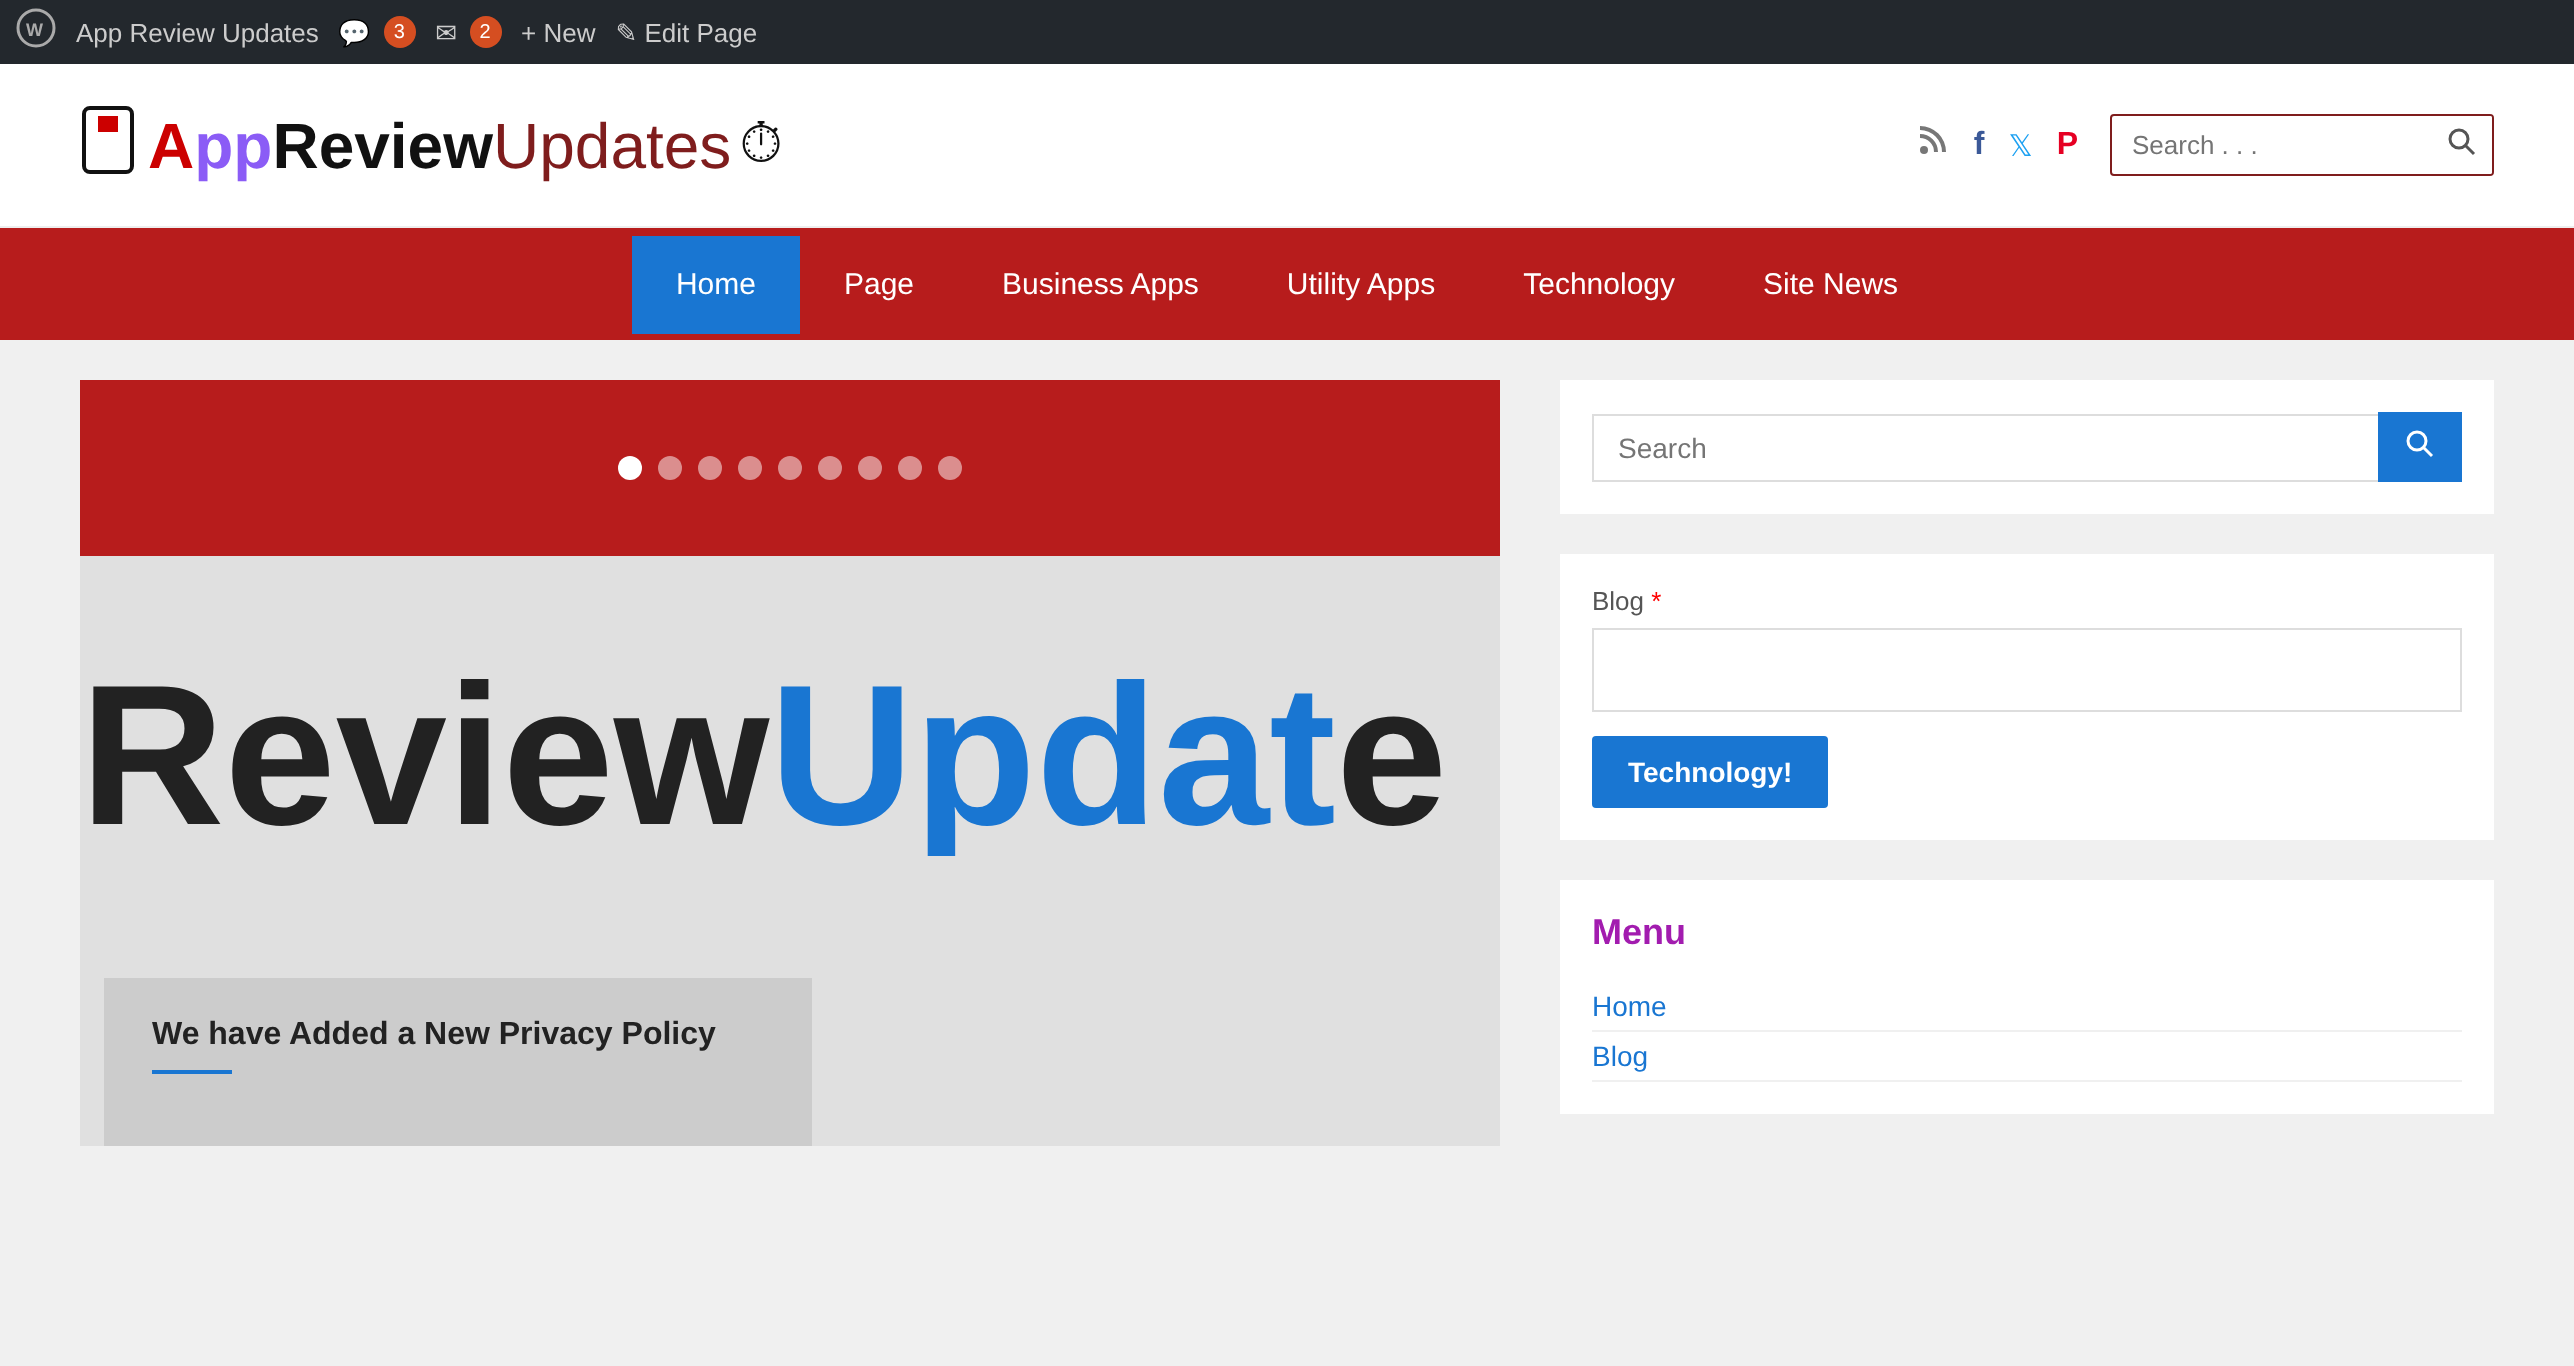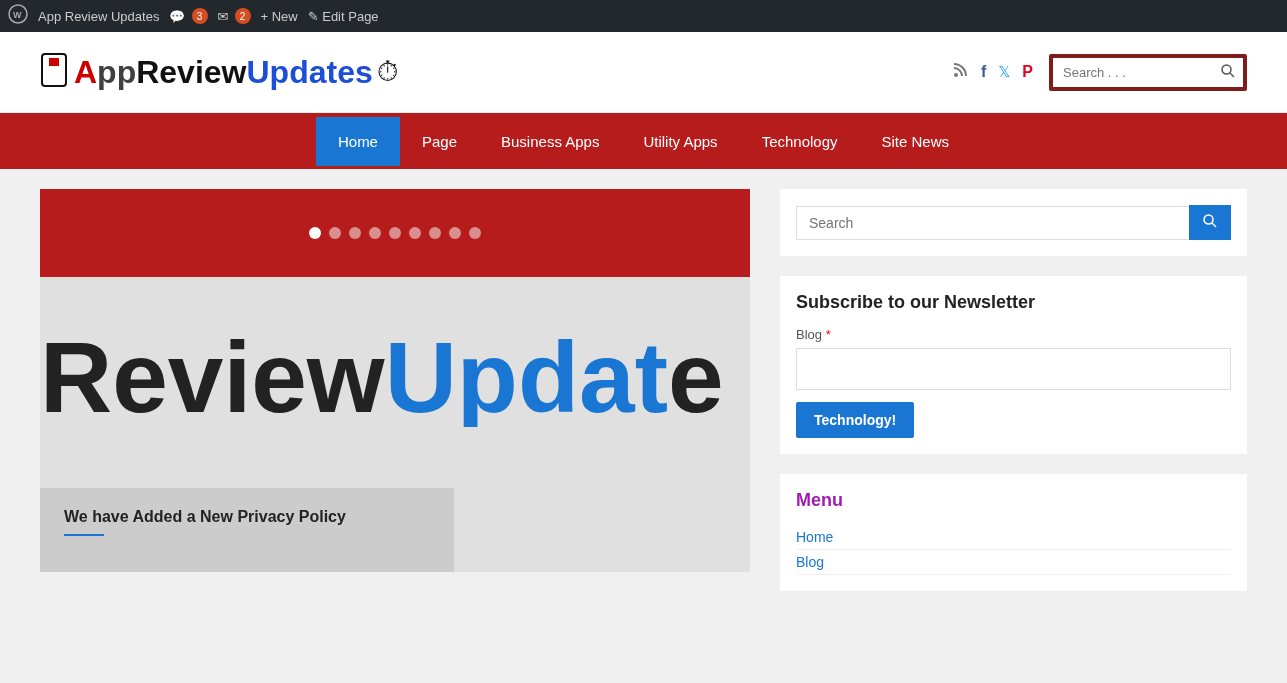--- a/index.html
+++ b/index.html
@@ -29,21 +29,21 @@
       display: flex;
       align-items: center;
       justify-content: space-between;
       border-bottom: 1px solid #eee;
     }
     .site-logo { display: flex; align-items: center; }
     .logo-text { font-size: 32px; font-weight: 700; line-height: 1; }
     .header-right { display: flex; align-items: center; gap: 16px; }
     .social-icons { display: flex; align-items: center; gap: 12px; }
     .social-icon { color: #555; font-size: 16px; cursor: pointer; }
-    .search-box { display: flex; align-items: center; border: 4px solid #7f1d1d; border-radius: 2px; overflow: hidden; }
+    .search-box { display: flex; align-items: center; border: 1px solid #7f1d1d; border-radius: 2px; overflow: hidden; }
     .search-input { border: none; outline: none; padding: 6px 10px; font-size: 13px; width: 160px; color: #999; }
     .search-btn { background: #fff; border: none; padding: 6px 8px; cursor: pointer; color: #555; }
 
     
     #main-nav {
       background: #b71c1c;
       display: flex;
       justify-content: center;
       align-items: center;
       height: 56px;
@@ -104,22 +104,22 @@
       font-weight: 900;
       color: #333;
       white-space: nowrap;
       overflow: hidden;
       line-height: 1;
     }
     .slide-bg-text span.blue { color: #1976d2; }
     .slide-overlay {
       position: absolute;
       bottom: 0;
-      left: 0;
-      width: 414px;
+      left: 12px;
+      width: 354px;
       background: rgba(200,200,200,0.85);
       padding: 20px 24px 24px;
     }
     .slide-title {
       font-size: 16px;
       font-weight: 700;
       color: #222;
       margin-bottom: 8px;
     }
     .slide-title-underline {
@@ -245,21 +245,21 @@
   <div class="site-logo">
     <div style="display:flex; align-items:center;">
 
       <div style="position:relative; display:inline-block; margin-right:6px;">
         <svg width="28" height="36" viewBox="0 0 28 36">
           <rect x="2" y="2" width="24" height="32" rx="3" ry="3" fill="none" stroke="#111" stroke-width="2"></rect>
           <rect x="9" y="6" width="10" height="8" fill="#c00"></rect>
         </svg>
       </div>
       <span class="logo-text">
-        <span style="color:#c00; font-weight:900;">A</span><span style="color:#404040; font-weight:700;">pp</span><span style="color:#111; font-weight:700;">Review</span><span style="color:#1d4ed8; font-weight:700;">Updates</span>
+        <span style="color:#c00; font-weight:900;">A</span><span style="color:#8b5cf6; font-weight:700;">pp</span><span style="color:#111; font-weight:700;">Review</span><span style="color:#7f1d1d; font-weight:400;">Updates</span>
       </span>
       <span style="font-size:28px; margin-left:4px; color:#111;">⏱</span>
     </div>
   </div>
   <div class="header-right">
     <div class="social-icons">
       <span class="social-icon" title="RSS">
         <svg width="16" height="16" viewBox="0 0 16 16" fill="#777">
             <circle cx="3" cy="13" r="2"></circle>
             <path d="M1 7a7 7 0 017 7h2a9 9 0 00-9-9z" fill="#777"></path>
@@ -328,21 +328,20 @@
       <input type="text" class="search-widget-input" placeholder="Search" style="">
       <button class="search-widget-btn">
         <svg width="14" height="14" viewBox="0 0 14 14">
             <circle cx="5.5" cy="5.5" r="4.5" stroke="#fff" stroke-width="1.5" fill="none"></circle>
             <line x1="9" y1="9" x2="13" y2="13" stroke="#fff" stroke-width="1.5"></line>
           </svg>
       </button>
     </div>
 
     <div class="newsletter-widget">
-      <div class="newsletter-title">Subscribe to our Newsletter</div>
       <div class="email-label">
         <span>Blog</span>
         <span class="required-star">*</span>
       </div>
       <input type="email" class="email-input" style="">
       <button class="subscribe-btn">Technology!</button>
     </div>
 
     <div class="menu-widget">
       <div class="menu-title">Menu</div>

